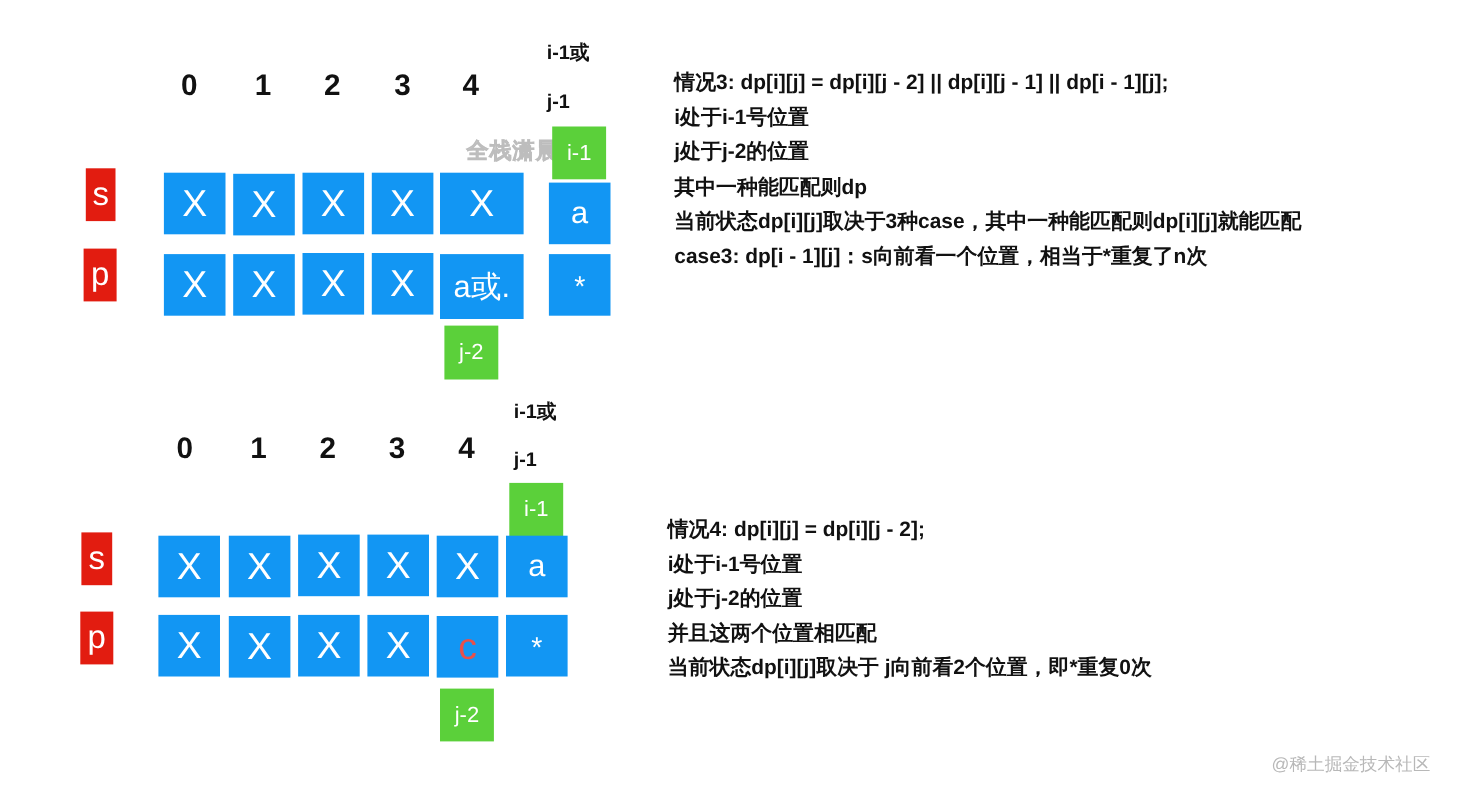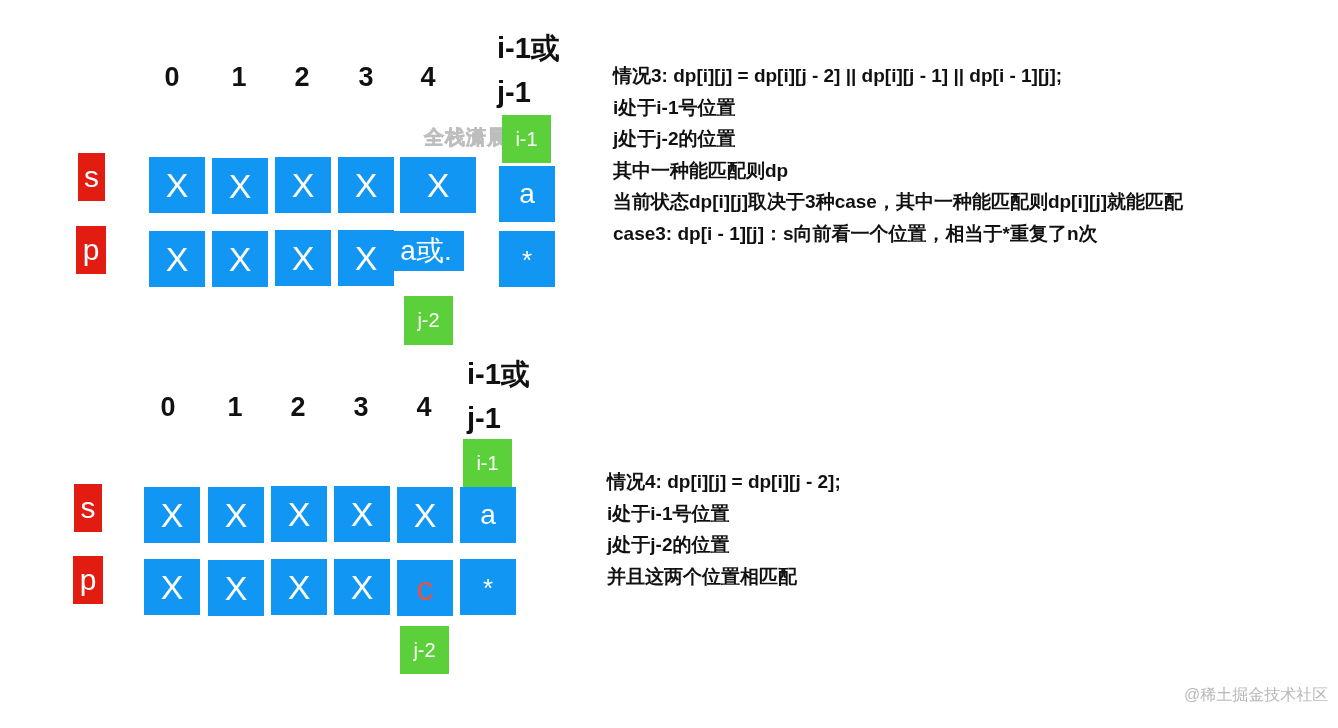--- a/index.html
+++ b/index.html
@@ -1,19 +1,19 @@
 <!DOCTYPE html>
 <html><head>
 <meta charset="utf-8">
 <style>
   html, body { margin: 0; padding: 0; background: #ffffff; }
   body { width: 1338px; height: 728px; position: relative; overflow: hidden;
          font-family: "Liberation Sans", "DejaVu Sans", sans-serif; color: #111; }
   .idx { position: absolute; font-weight: bold; font-size: 27px; color: #111; text-align: center; width: 56px; }
-  .hdr { position: absolute; font-weight: bold; font-size: 29px; color: #111; line-height: 44px; white-space: nowrap; }
+  .hdr { position: absolute; font-weight: bold; font-size: 18px; color: #111; line-height: 44px; white-space: nowrap; }
   .cell { position: absolute; background: #1296f3; color: #fff; display: flex; align-items: center; justify-content: center;
           font-size: 34px; }
   .cell.sm { font-size: 28px; }
   .cell.star { font-size: 26px; align-items: flex-start; padding-top: 14px; box-sizing: border-box; }
   .cell .red { color: #e8504a; }
   .tag { position: absolute; background: #e21c10; color: #fff; display: flex; align-items: center; justify-content: center;
          font-size: 30px; }
   .green { position: absolute; background: #5bd03a; color: #fff; display: flex; align-items: center; justify-content: center;
            font-size: 20px; }
   .text-block { position: absolute; font-weight: bold; font-size: 19px; line-height: 31.5px; color: #111; white-space: nowrap; }
@@ -45,21 +45,21 @@
   <div class="cell" style="left:212px; top:158px; width:56px; height:56px;">X</div>
   <div class="cell" style="left:275px; top:157px; width:56px; height:56px;">X</div>
   <div class="cell" style="left:338px; top:157px; width:56px; height:56px;">X</div>
   <div class="cell" style="left:400px; top:157px; width:76px; height:56px;">X</div>
   <div class="cell sm" style="left:499px; top:166px; width:56px; height:56px;">a</div>
 
   <div class="cell" style="left:149px; top:231px; width:56px; height:56px;">X</div>
   <div class="cell" style="left:212px; top:231px; width:56px; height:56px;">X</div>
   <div class="cell" style="left:275px; top:230px; width:56px; height:56px;">X</div>
   <div class="cell" style="left:338px; top:230px; width:56px; height:56px;">X</div>
-  <div class="cell sm" style="left:388px; top:231px; width:76px; height:40px;">a或.</div>
+  <div class="cell sm" style="left:400px; top:231px; width:76px; height:59px;">a或.</div>
   <div class="cell star" style="left:499px; top:231px; width:56px; height:56px;">*</div>
 
   <div class="green" style="left:404px; top:296px; width:49px; height:49px;">j-2</div>
 </div>
 
 <div class="text-block" style="left:613px; top:60px;">
   <div>情况3: dp[i][j] = dp[i][j - 2] || dp[i][j - 1] || dp[i - 1][j];</div>
   <div>i处于i-1号位置</div>
   <div>j处于j-2的位置</div>
   <div>其中一种能匹配则dp</div>
@@ -98,15 +98,16 @@
   <div class="cell star" style="left:460px; top:559px; width:56px; height:56px;">*</div>
 
   <div class="green" style="left:400px; top:626px; width:49px; height:48px;">j-2</div>
 </div>
 
 <div class="text-block" style="left:607px; top:466px;">
   <div>情况4: dp[i][j] = dp[i][j - 2];</div>
   <div>i处于i-1号位置</div>
   <div>j处于j-2的位置</div>
   <div>并且这两个位置相匹配</div>
+  <div>当前状态dp[i][j]取决于 j向前看2个位置，即*重复0次</div>
 </div>
 
-<div class="credit" style="left:1184px; top:685px;">@稀土掘金技术社区</div>
+<div class="credit" style="left:1156px; top:685px;">@稀土掘金技术社区</div>
 
 </body></html>

